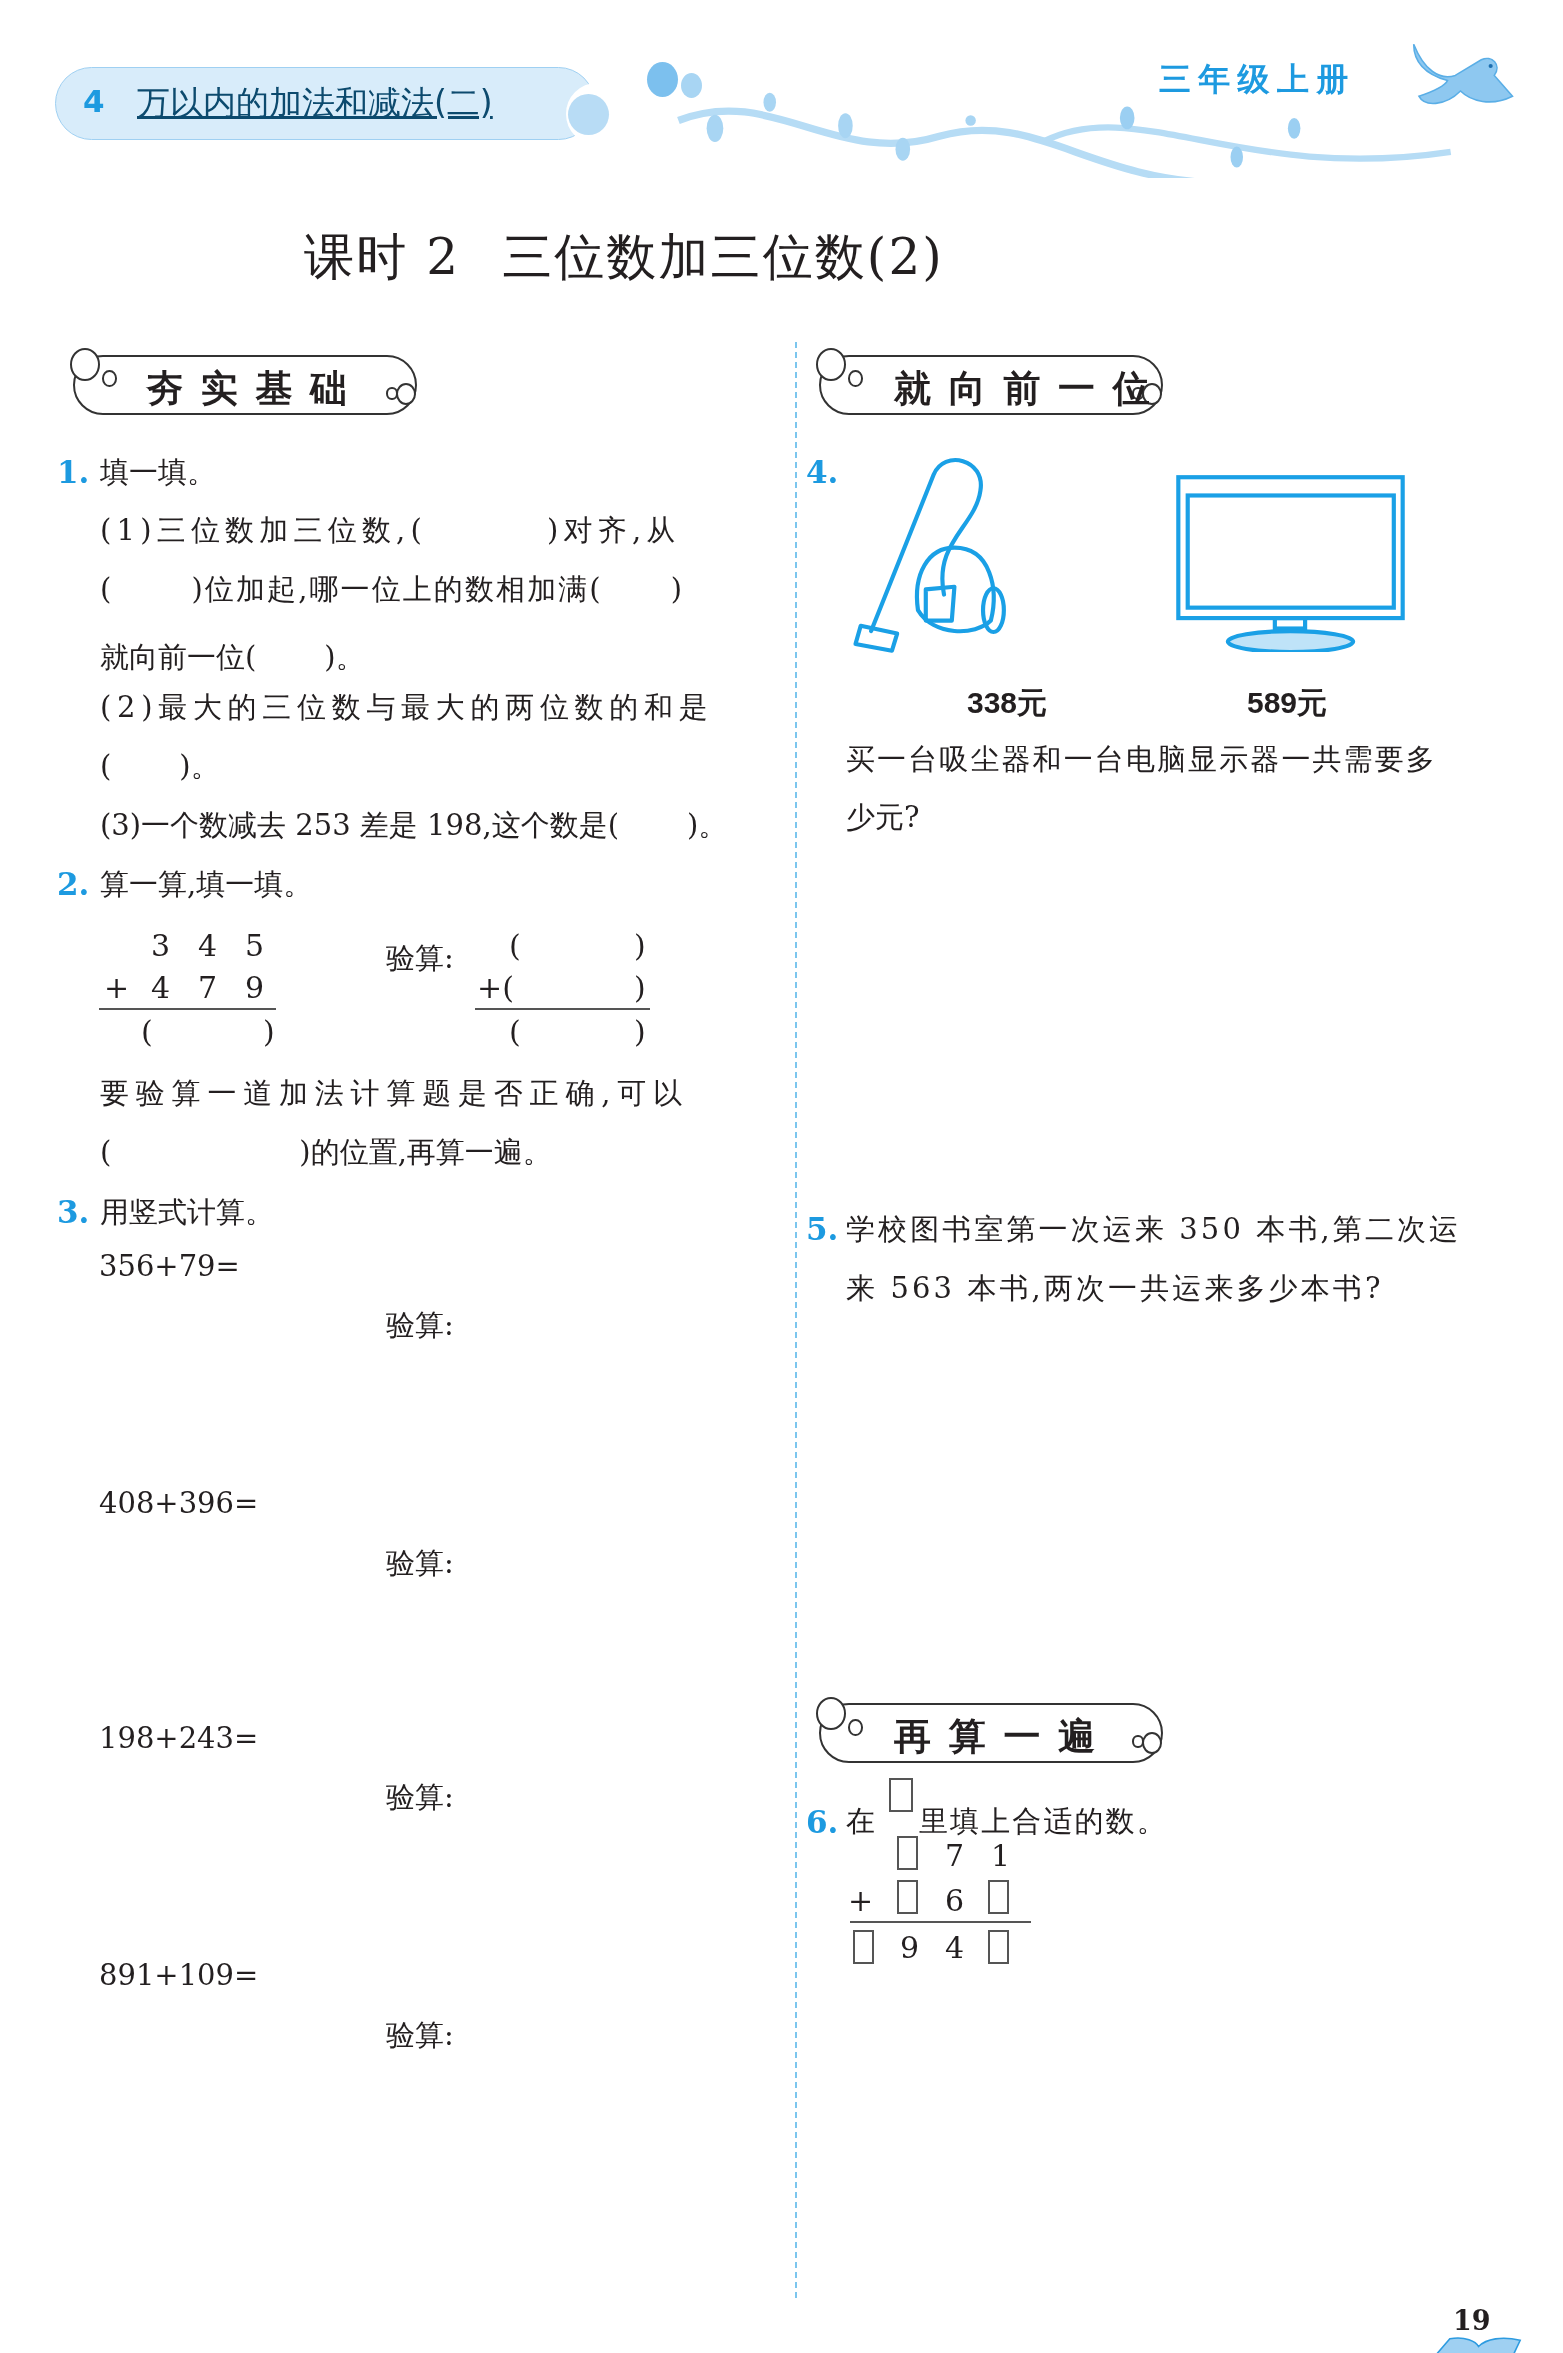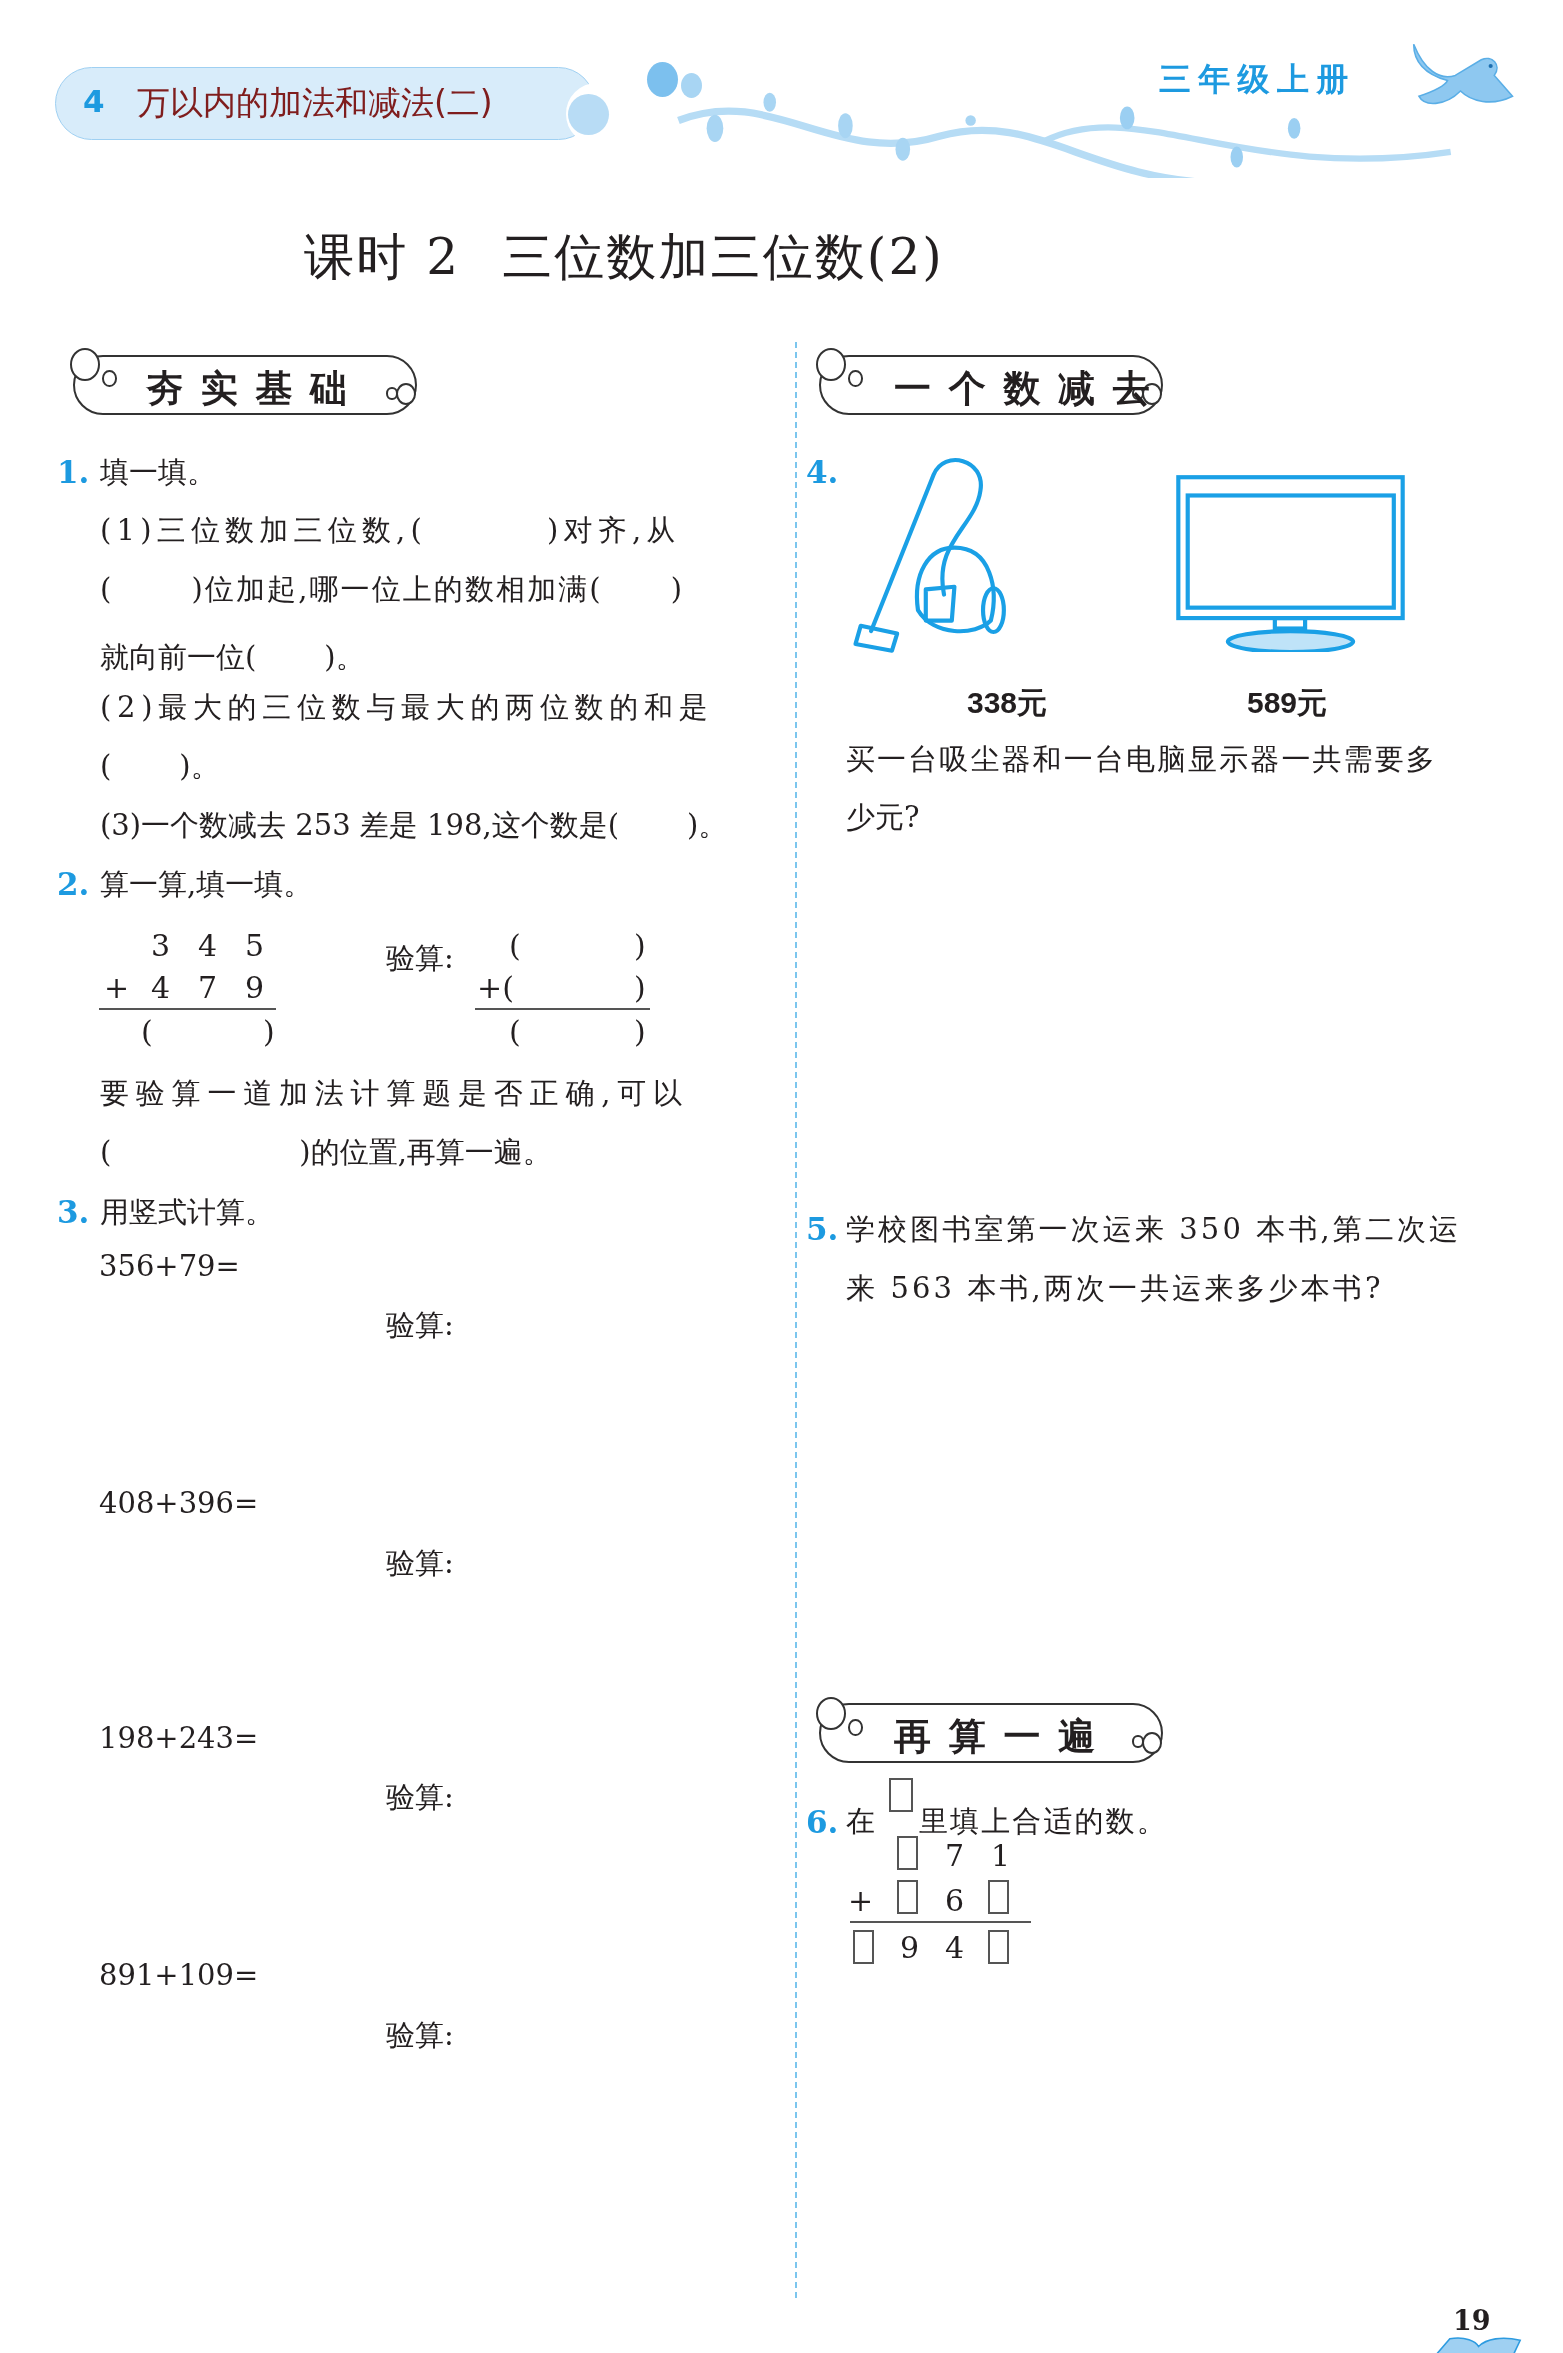--- a/index.html
+++ b/index.html
@@ -10,21 +10,21 @@
   }
   .abs { position: absolute; }
 
   
   .chapter-pill {
     left: 55px; top: 67px; width: 540px; height: 73px;
     border-radius: 37px; background: #d8ecfa; border: 1.6px solid #9fd0f2;
     box-sizing: border-box;
   }
   .chapter-num { left: 83px; top: 83px; font-size: 31px; color: #1d9ae0; font-weight: bold; font-family: "DejaVu Sans", sans-serif; }
-  .chapter-title { left: 137px; top: 81px; font-size: 33px; color: #7f1d1d; font-family: "DejaVu Sans", sans-serif; }
+  .chapter-title { left: 137px; top: 81px; font-size: 33px; color: #0c4a6e; font-family: "DejaVu Sans", sans-serif; text-decoration: underline; }
   .bubble { border-radius: 50%; background: #9fd0f2; }
   .grade-label { left: 1159px; top: 58px; font-size: 32px; color: #1d9ae0; font-weight: bold; letter-spacing: 7.3px; font-family: "DejaVu Sans", sans-serif; }
 
   
   .lesson-title { left: 0; width: 1248px; top: 224px; text-align: center; font-size: 50px; color: #231f20; letter-spacing: 2.1px; }
   .lesson-title .gap { display: inline-block; width: 42px; }
 
   
   .divider { left: 795px; top: 342px; height: 1956px; border-left: 2.1px dashed #7cc6ee; }
 
@@ -144,21 +144,21 @@
 <div class="abs txt" style="left:99px; top:1721px;">198+243=</div>
 <div class="abs txt" style="left:386px; top:1778px;">验算:</div>
 <div class="abs txt" style="left:99px; top:1958px;">891+109=</div>
 <div class="abs txt" style="left:386px; top:2016px;">验算:</div>
 
 <div class="abs banner" style="left:819px; top:355px; width:344px; height:60px;"></div>
 <div class="abs ring" style="left:816px; top:348px; width:30px; height:33px;"></div>
 <div class="abs ring" style="left:848px; top:370px; width:14.6px; height:16.7px;"></div>
 <div class="abs ring" style="left:1132px; top:387px; width:11.5px; height:12.5px;"></div>
 <div class="abs ring" style="left:1142px; top:383px; width:20px; height:22px;"></div>
-<div class="abs banner-text" style="left:894px; top:364px;">一个数减去</div>
+<div class="abs banner-text" style="left:894px; top:364px;">就向前一位</div>
 
 <div class="abs q-num" style="left:806px; top:454px;">4.</div>
 <svg class="abs" style="left:850px; top:454px;" width="188" height="203" viewBox="0 0 360 390">
   <g fill="none" stroke="#1aa0e6" stroke-width="8" stroke-linecap="round" stroke-linejoin="round">
     <path d="M40 340 L 160 40 C 180 -10, 260 10, 250 70 C 240 140, 160 170, 180 270"></path>
     <path d="M20 330 L 90 345 L 80 378 L 10 365 Z"></path>
     <path d="M130 300 C 120 230, 150 180, 200 180 C 270 180, 285 260, 270 320 C 240 350, 160 350, 130 300 Z"></path>
     <path d="M145 260 L 200 255 L 195 320 L 145 320 Z"></path>
     <ellipse cx="275" cy="300" rx="20" ry="42"></ellipse>
   </g>

